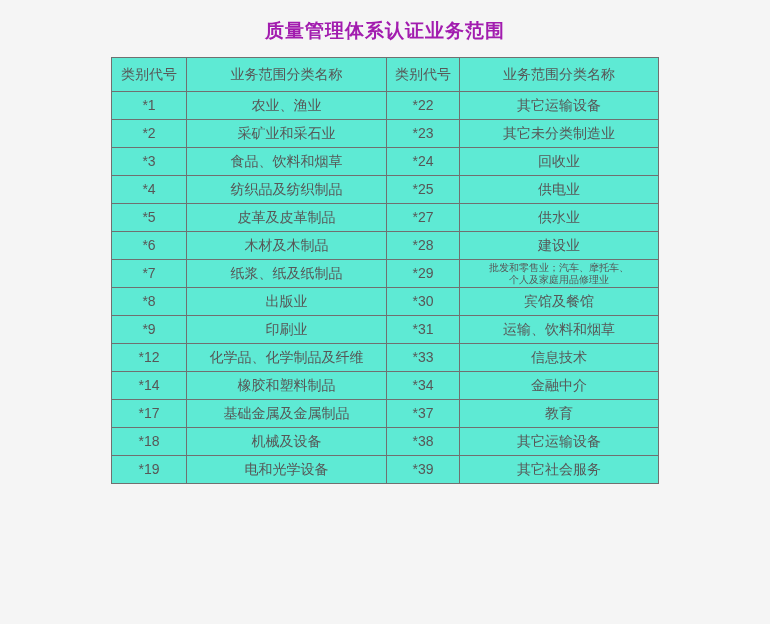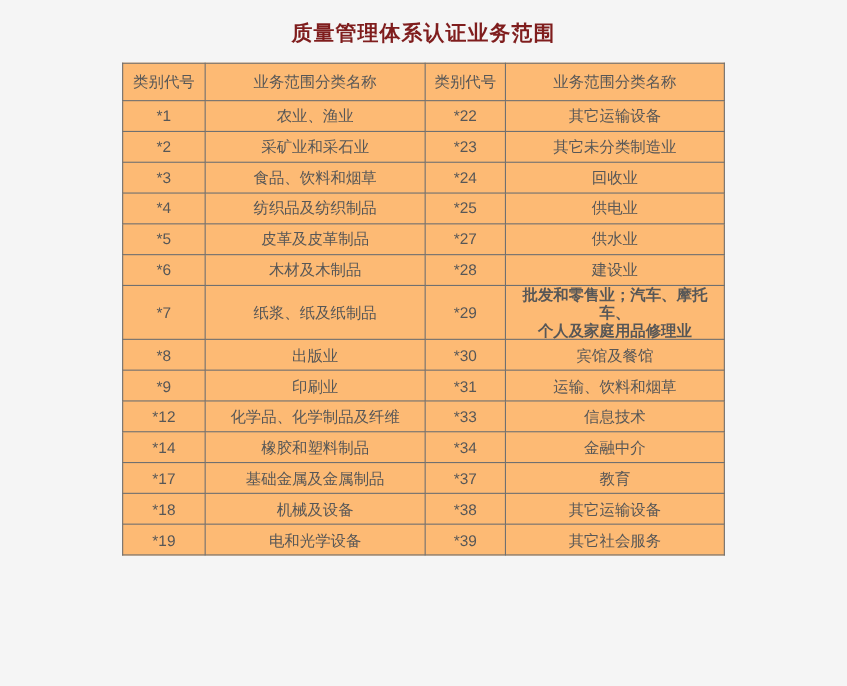--- a/index.html
+++ b/index.html
@@ -16,29 +16,29 @@
     height: 624px;
     box-sizing: border-box;
     padding-top: 20px;
   }
   .page-title {
     margin: 0 0 15px 0;
     text-align: center;
     font-size: 19px;
     line-height: 22px;
     font-weight: bold;
-    color: #7f1d1d;
+    color: #a21caf;
     letter-spacing: 1px;
   }
   table.scope-table {
     border-collapse: collapse;
     table-layout: fixed;
     width: 547px;
     margin: 0 auto;
-    background: #fdba74;
+    background: #5eead4;
   }
   table.scope-table col.c-code-l  { width: 75px; }
   table.scope-table col.c-name-l  { width: 200px; }
   table.scope-table col.c-code-r  { width: 73px; }
   table.scope-table col.c-name-r  { width: 199px; }
   table.scope-table th,
   table.scope-table td {
     border: 1px solid #707070;
     text-align: center;
     vertical-align: middle;
@@ -50,22 +50,21 @@
   }
   table.scope-table th {
     height: 33px;
   }
   table.scope-table td {
     height: 27px;
     white-space: pre-line;
     line-height: 1.15;
   }
   table.scope-table td.small {
-    font-size: 14px;
-    font-weight: bold;
+    font-size: 10px;
   }
 </style>
 </head>
 <body>
 
 <div class="page">
   <h1 class="page-title">质量管理体系认证业务范围</h1>
 
   <table class="scope-table">
     <colgroup>

